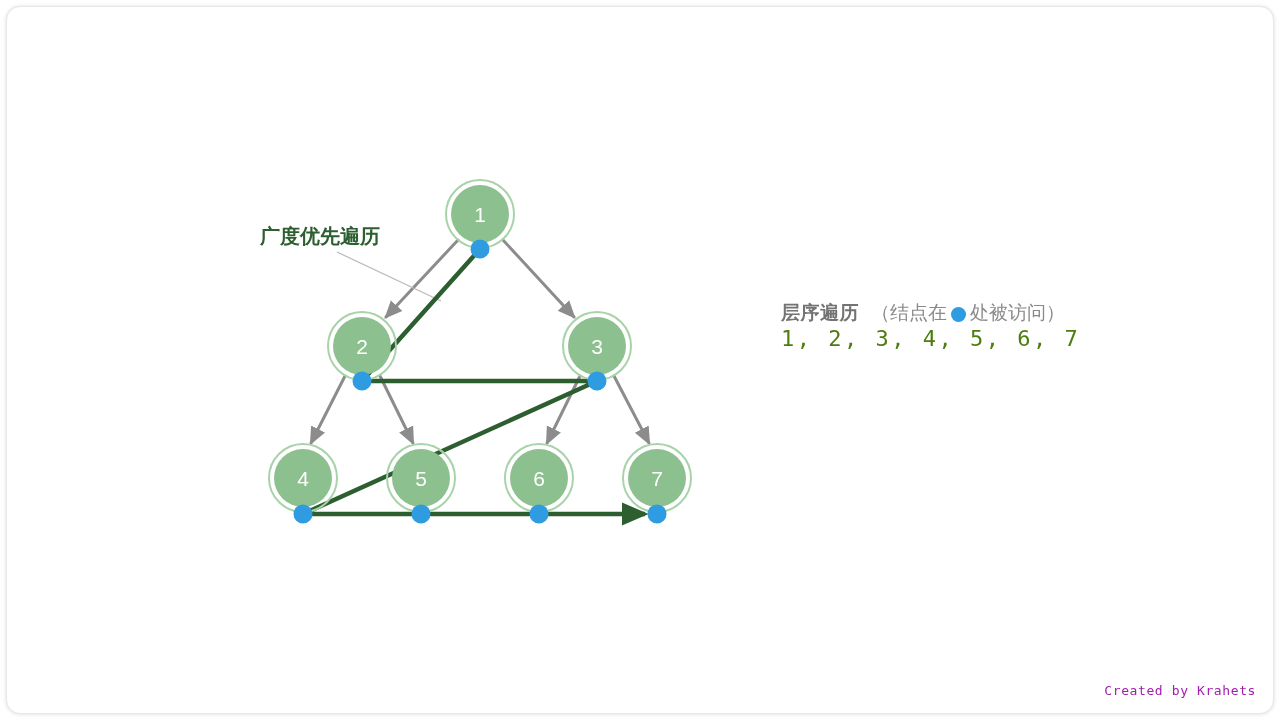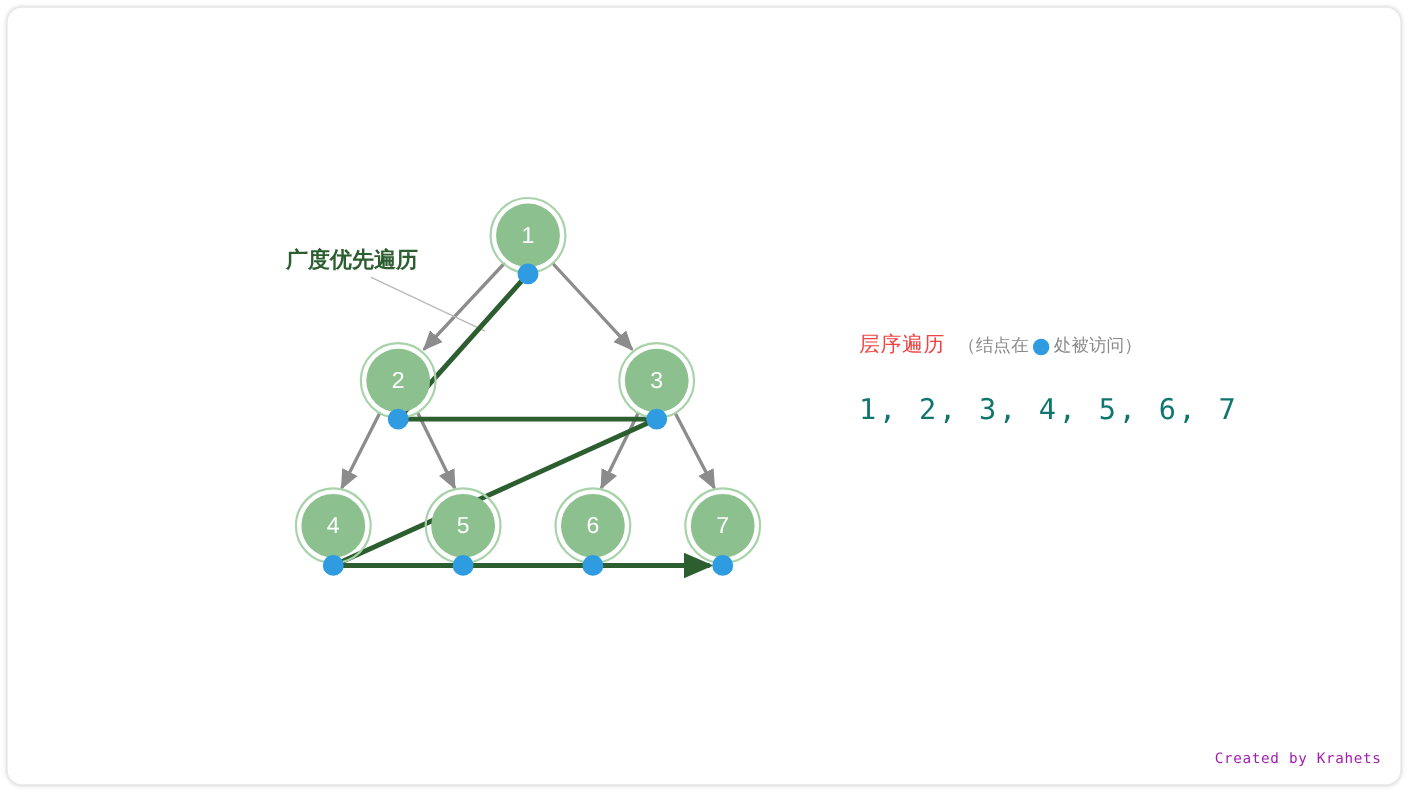--- a/index.html
+++ b/index.html
@@ -59,50 +59,49 @@
 
   .legend-row {
     display: flex;
     align-items: baseline;
     white-space: nowrap;
   }
 
   .legend-title {
     font-family: "DejaVu Sans", "Liberation Sans", sans-serif;
     font-size: 19px;
-    font-weight: normal;
-    color: #ef4444;
+    font-weight: bold;
+    color: #737373;
     letter-spacing: 0.5px;
   }
 
   .legend-note {
     font-family: "DejaVu Sans", "Liberation Sans", sans-serif;
-    font-size: 16px;
+    font-size: 19px;
     color: #8a8a8a;
     margin-left: 12px;
     display: flex;
     align-items: center;
   }
 
   .legend-note .dot-inline {
     display: inline-block;
     width: 15px;
     height: 15px;
     border-radius: 50%;
     background: #2f9be0;
     margin: 0 4px;
     position: relative;
     top: 1px;
   }
 
   #sequence {
-    margin-top: 32px;
     font-family: "DejaVu Sans Mono", "Liberation Mono", monospace;
-    font-size: 26px;
-    color: #0f766e;
+    font-size: 22px;
+    color: #4d7c0f;
     letter-spacing: 2.5px;
   }
 
   #credit {
     position: absolute;
     right: 24px;
     bottom: 22px;
     font-family: "DejaVu Sans Mono", "Liberation Mono", monospace;
     font-size: 13px;
     color: #a21caf;

